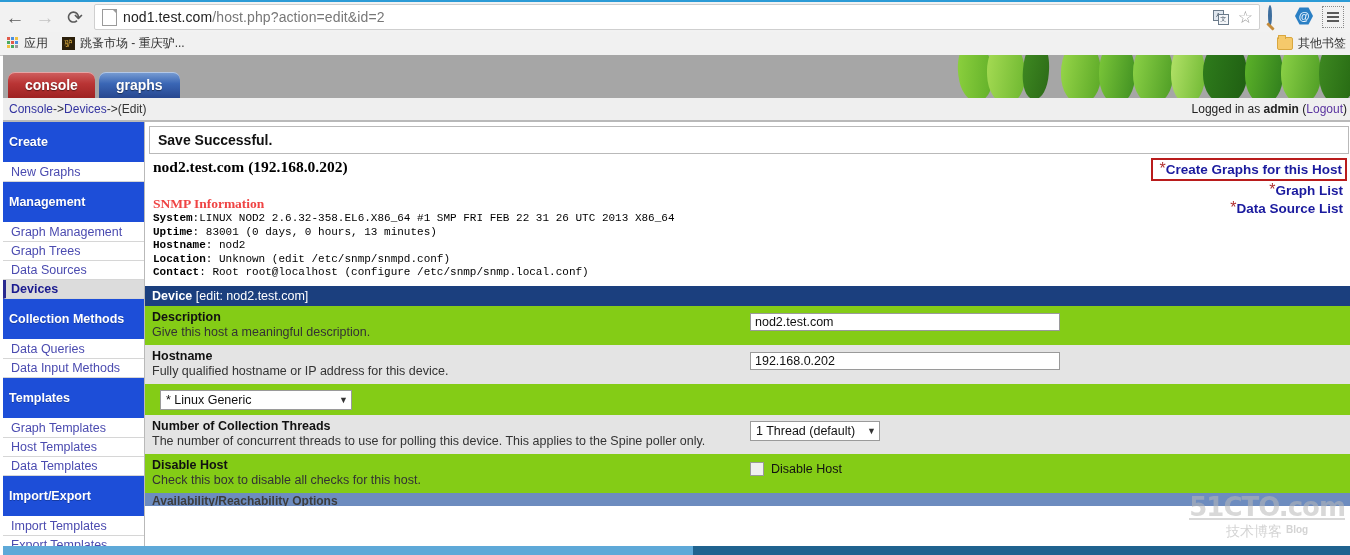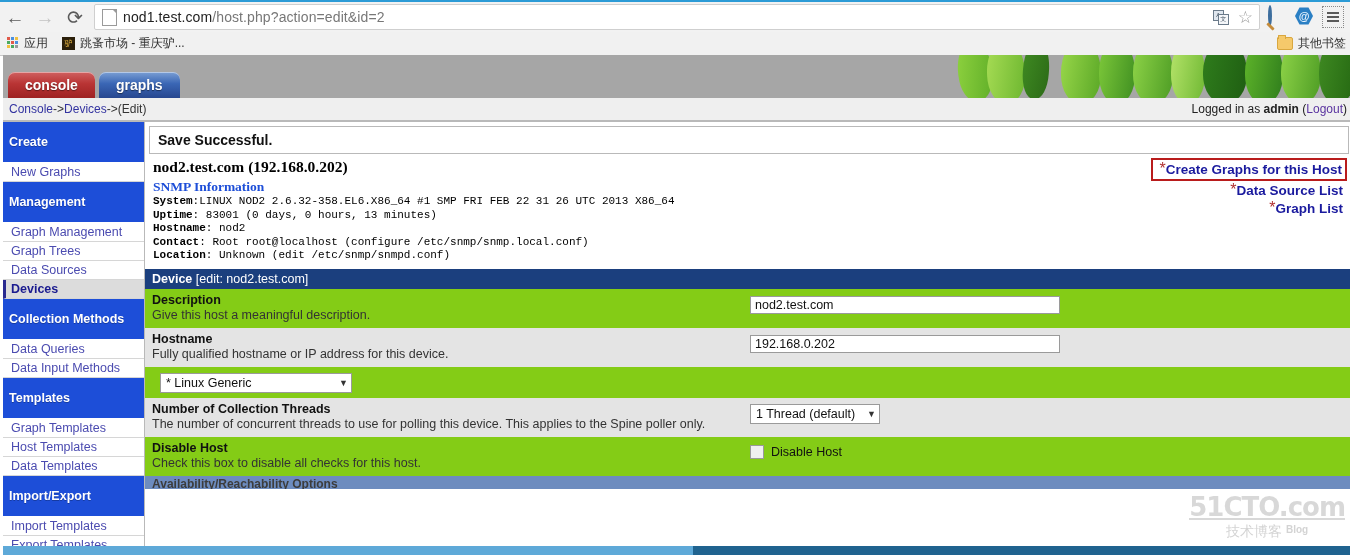--- a/index.html
+++ b/index.html
@@ -180,21 +180,21 @@
   .content {
     flex: 1; position: relative; background: #fff; overflow: hidden;
     border-top: 1px solid #b9b9b9;
   }
   .save-box {
     margin: 4px 4px 0 4px; border: 1px solid #b9b9b9; background: #fff;
     padding: 5px 8px; font-size: 14px; font-weight: bold; color: #111;
   }
   .host-block { padding: 4px 8px 2px 8px; position: relative; }
   .host-title { font-size: 15.5px; font-weight: bold; color: #000; font-family: "Liberation Serif", serif; }
-  .snmp-title { font-size: 13.5px; font-weight: bold; color: #1d4ed8; margin-top: 3px; font-family: "Liberation Serif", serif; }
+  .snmp-title { font-size: 13.5px; font-weight: bold; color: #ef4444; margin-top: 20px; font-family: "Liberation Serif", serif; }
   .snmp-line {
     font-family: "Liberation Mono", monospace; font-size: 11px; color: #000;
     line-height: 13.5px; white-space: pre-wrap;
   }
   .snmp-line b { font-weight: bold; }
   .host-links {
     position: absolute; right: 6px; top: 4px; text-align: right; line-height: 17px;
   }
   .host-links a {
     font-size: 13.5px; font-weight: bold; color: #1a1a9e; text-decoration: none;
@@ -389,32 +389,32 @@
       <div class="content">
 
         <div class="save-box">Save Successful.</div>
 
         <div class="host-block">
           <div class="host-title">nod2.test.com (192.168.0.202)</div>
           <div class="snmp-title">SNMP Information</div>
           <div class="snmp-line"><b>System</b><span>:LINUX NOD2 2.6.32-358.EL6.X86_64 #1 SMP FRI FEB 22 31 26 UTC 2013 X86_64</span></div>
           <div class="snmp-line"><b>Uptime</b><span>: 83001 (0 days, 0 hours, 13 minutes)</span></div>
           <div class="snmp-line"><b>Hostname</b><span>: nod2</span></div>
+          <div class="snmp-line"><b>Location</b><span>: Unknown (edit /etc/snmp/snmpd.conf)</span></div>
           <div class="snmp-line"><b>Contact</b><span>: Root root@localhost (configure /etc/snmp/snmp.local.conf)</span></div>
-          <div class="snmp-line"><b>Location</b><span>: Unknown (edit /etc/snmp/snmpd.conf)</span></div>
 
           <div class="host-links">
             <div class="hl-row">
               <span class="hl-boxed"><span class="ast">*</span><a href="#">Create Graphs for this Host</a></span>
             </div>
             <div class="hl-row" style="padding-right:4px;">
-              <span class="ast">*</span><a href="#">Data Source List</a>
+              <span class="ast">*</span><a href="#">Graph List</a>
             </div>
             <div class="hl-row" style="padding-right:4px;">
-              <span class="ast">*</span><a href="#">Graph List</a>
+              <span class="ast">*</span><a href="#">Data Source List</a>
             </div>
           </div>
         </div>
 
         <div class="device-bar"><b>Device</b><span> [edit: nod2.test.com]</span></div>
 
         <div class="frow odd">
           <div class="fl">
             <div class="t">Description</div>
             <div class="d">Give this host a meaningful description.</div>

